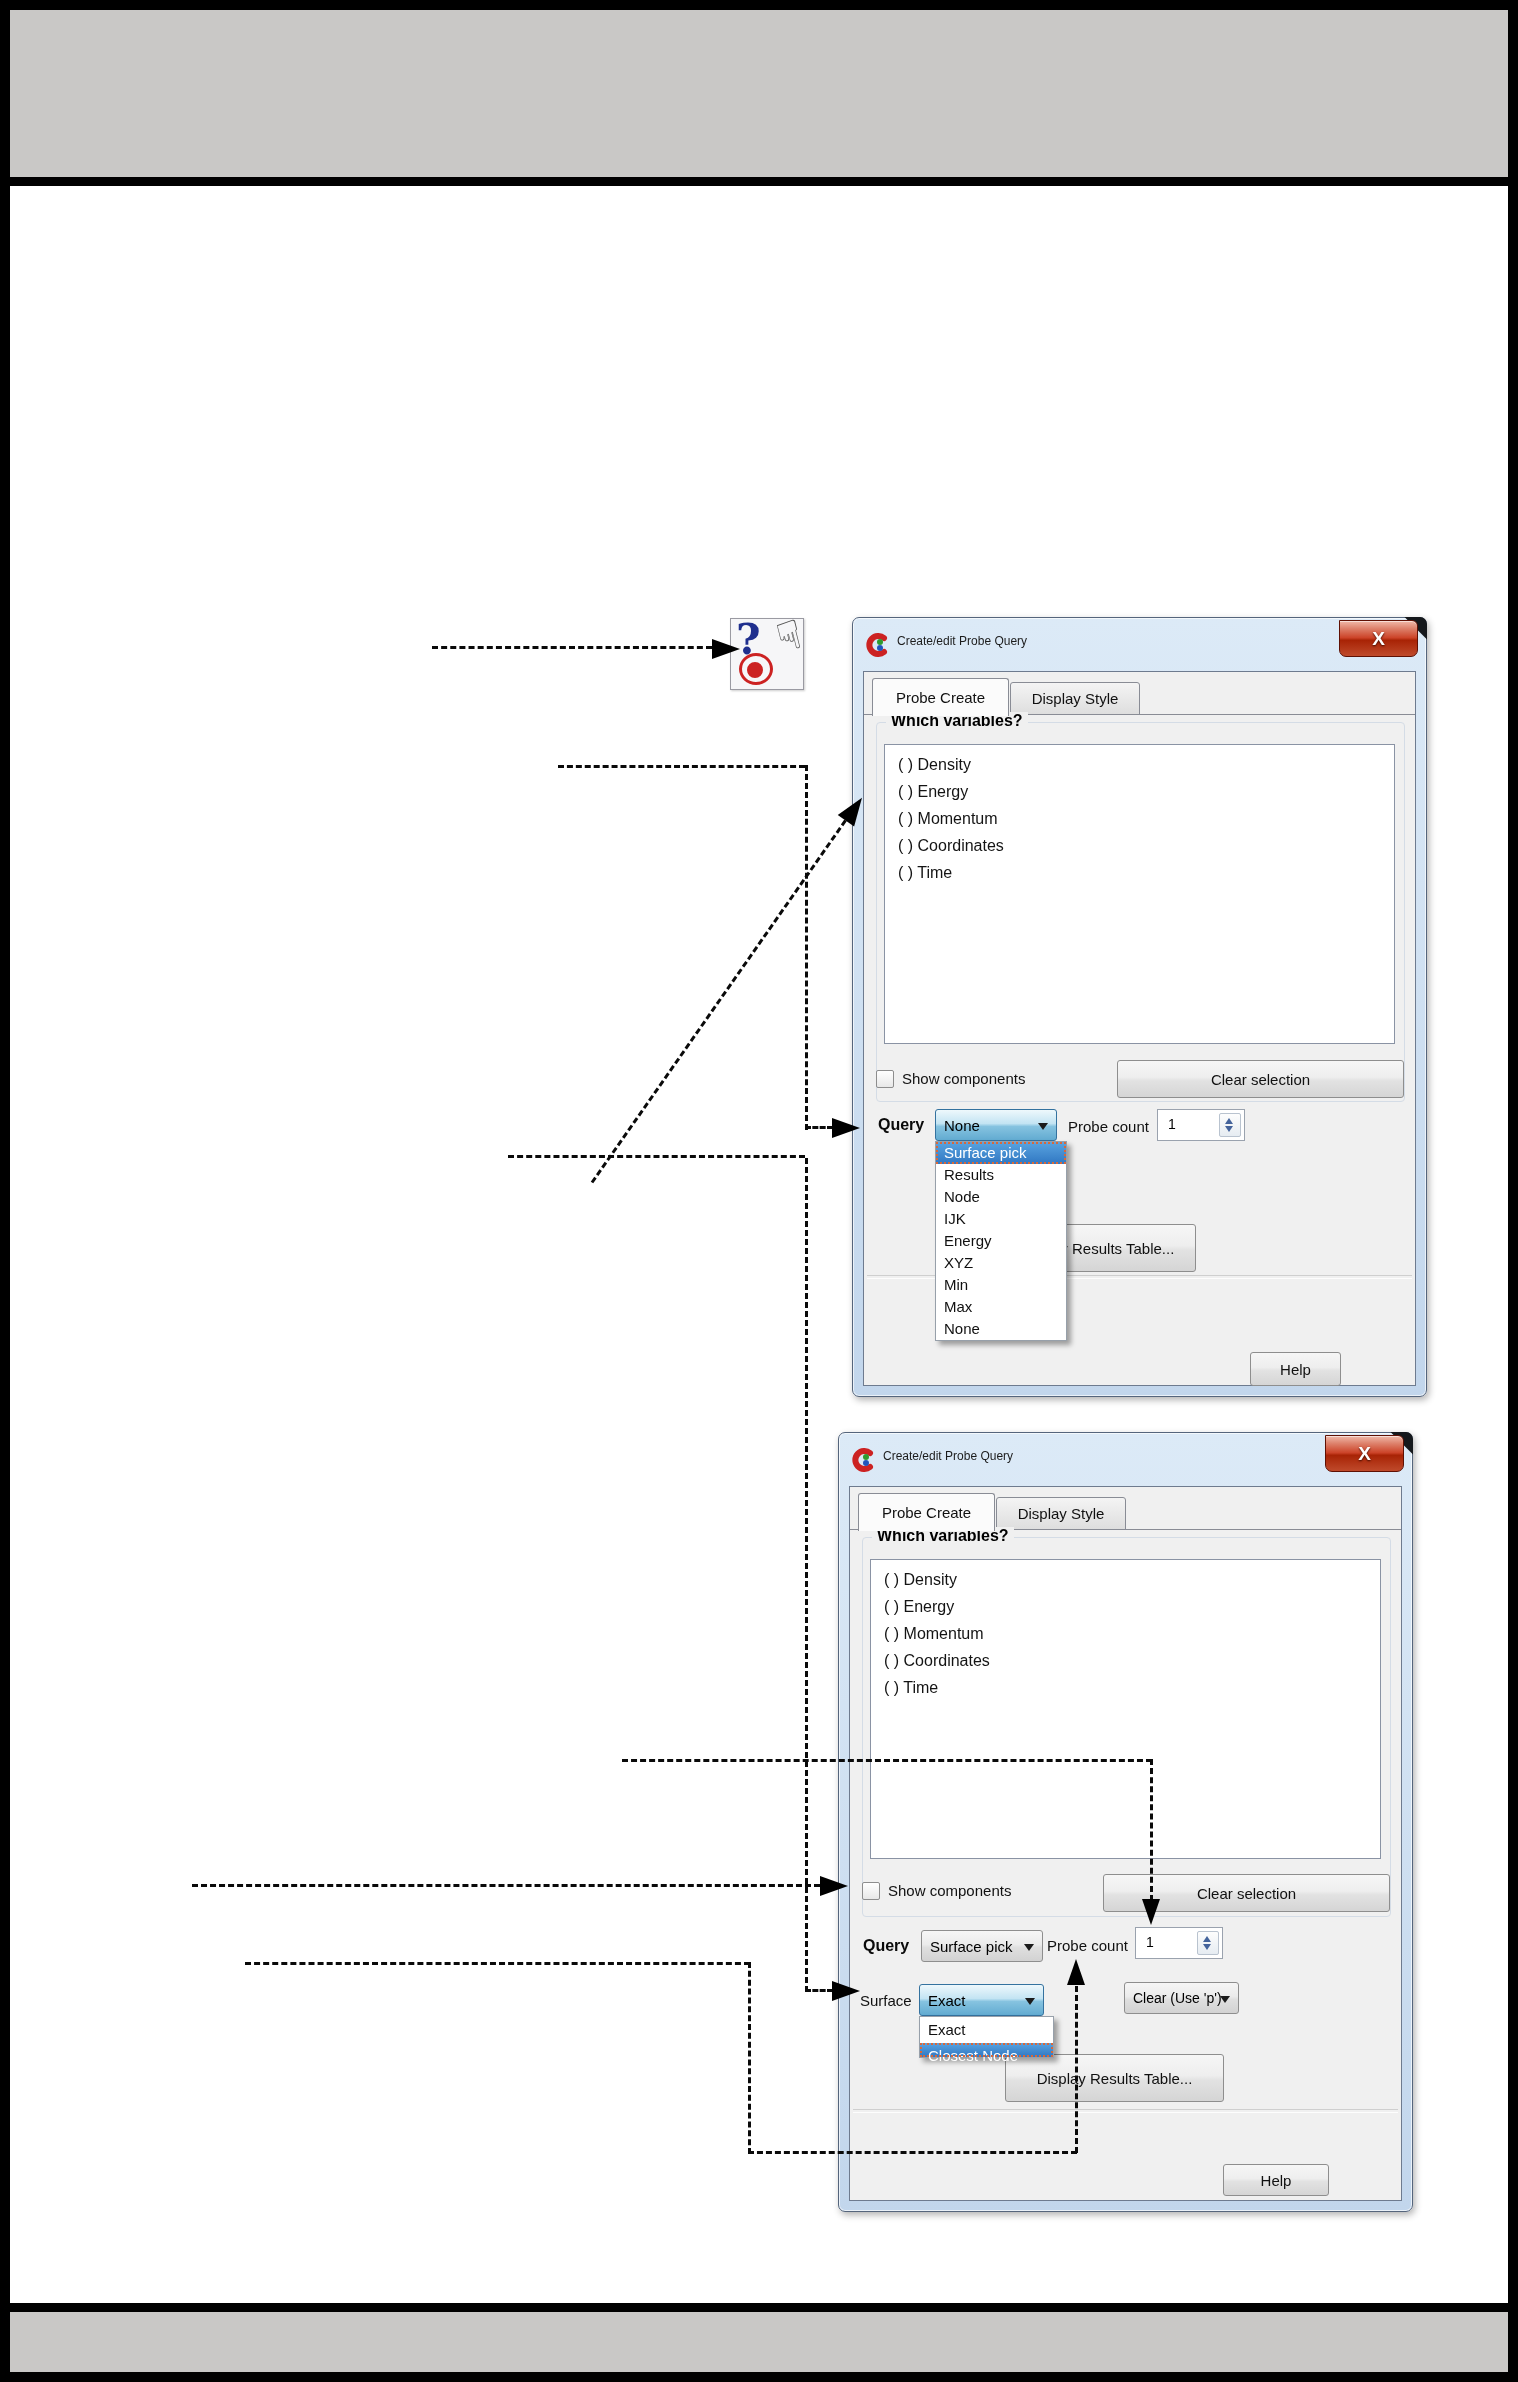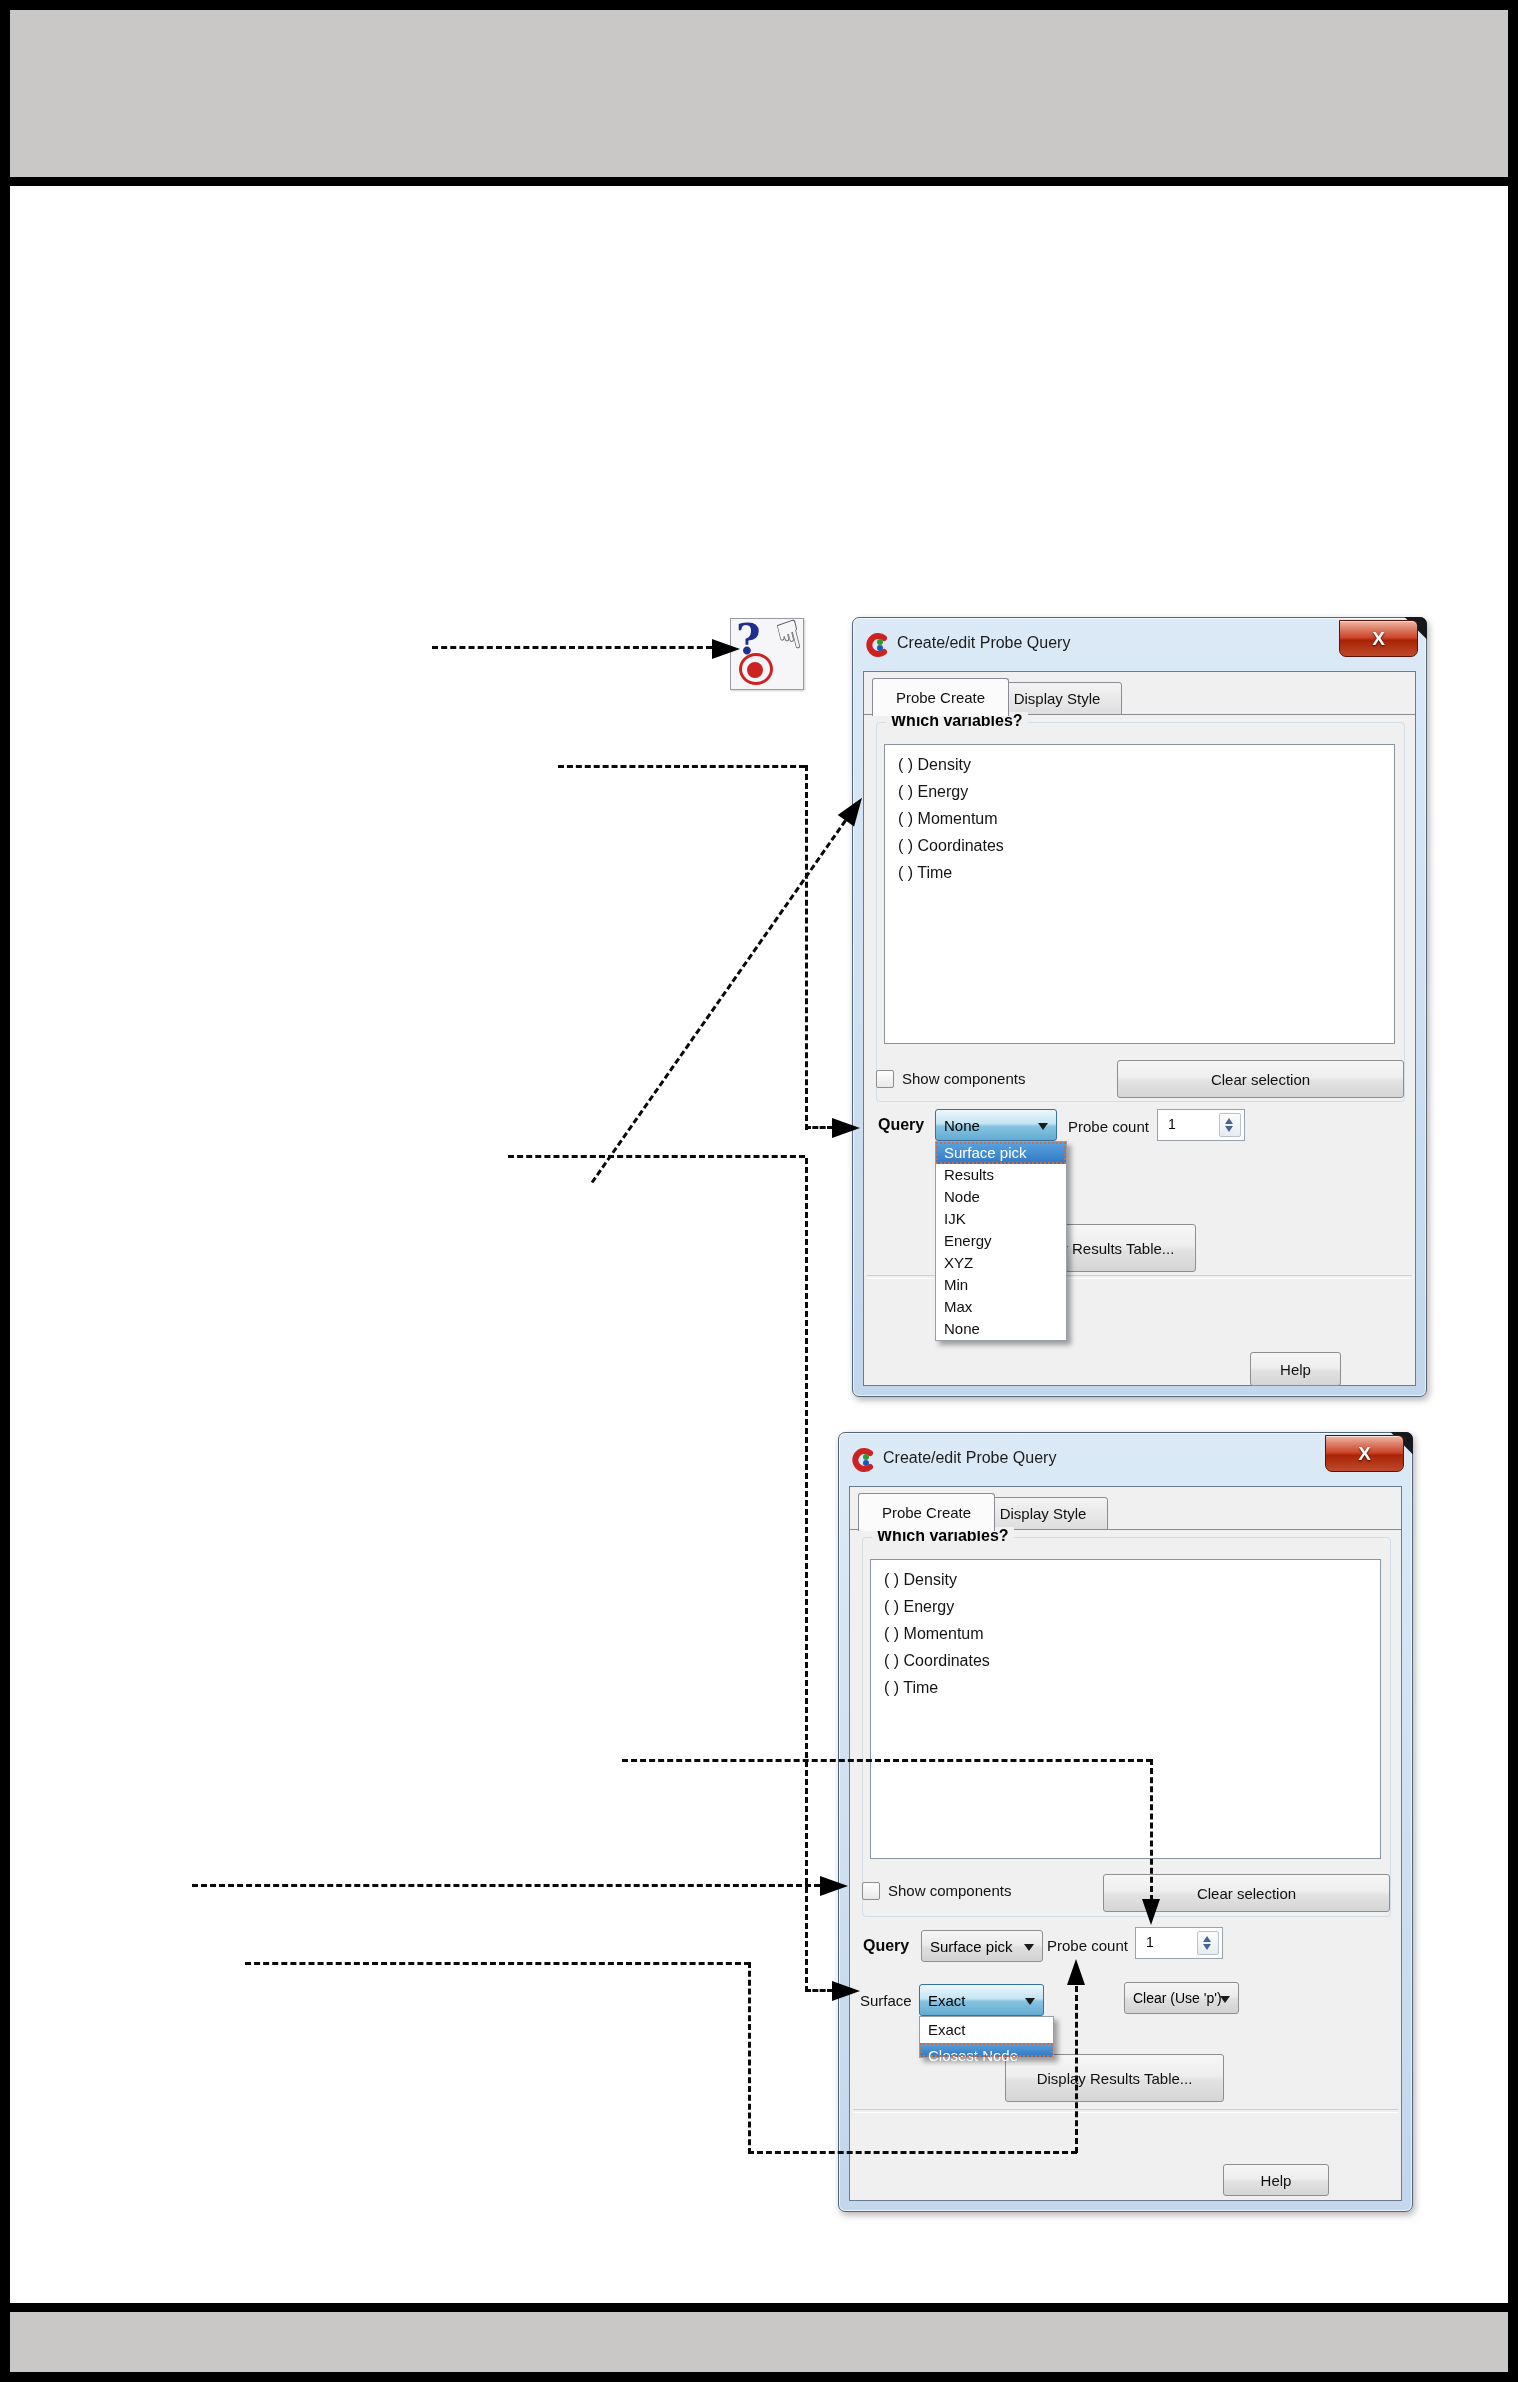--- a/index.html
+++ b/index.html
@@ -37,34 +37,34 @@
   .dlg{position:absolute;width:573px;height:778px;border-radius:7px;
        background:linear-gradient(#dcе9f6,#c4d8ee);
        background:linear-gradient(#dceaf7,#c2d6ec);
        border:1px solid #55657c;
        box-shadow:inset 0 0 0 1px rgba(255,255,255,.65), 2px 3px 7px rgba(0,0,0,.3);z-index:10;}
   #dlg1{left:852px;top:617px;}
   #dlg2{left:838px;top:1432px;}
   .corner-wedge{position:absolute;top:-1px;right:-1px;width:30px;height:30px;background:#15181c;
        clip-path:polygon(25% 0,100% 0,100% 75%);border-top-right-radius:7px;}
   .appicon{position:absolute;left:13px;top:15px;width:24px;height:24px;}
-  .apptitle{position:absolute;left:44px;top:16px;font-size:16px;color:#1c1c1c;}
+  .apptitle{position:absolute;left:44px;top:16px;font-size:12px;color:#1c1c1c;}
   .closebtn{position:absolute;top:2px;right:8px;width:77px;height:35px;
        background:linear-gradient(#f0b9a9 0%,#dd806a 22%,#cc4328 48%,#a82305 55%,#bf4a2b 100%);
        border:1px solid #5f1003;border-radius:0 6px 7px 7px;color:#fff;
        display:flex;align-items:center;justify-content:center;font-size:19px;font-weight:bold;
        text-shadow:0 1px 2px #3c0a00;box-shadow:inset 0 1px 0 rgba(255,255,255,.55);cursor:default;}
   .content{position:absolute;left:10px;top:53px;width:551px;height:713px;background:#f0f0f0;
        border:1px solid #6e7b8f;}
   
   .tab{position:absolute;font-size:15px;color:#111;display:flex;align-items:center;
        justify-content:center;border:1px solid #898c95;}
   .tab-active{left:8px;top:6px;width:135px;height:37px;background:#fbfbfb;border-bottom:none;
        border-radius:3px 3px 0 0;z-index:3;}
-  .tab-idle{left:128px;top:10px;width:128px;height:31px;border-radius:3px 3px 0 0;
+  .tab-idle{left:146px;top:10px;width:128px;height:31px;border-radius:3px 3px 0 0;
        background:linear-gradient(#f4f4f4,#dedede);z-index:2;}
   .tabline{position:absolute;left:0;right:0;top:42px;height:1px;background:#898c95;z-index:1;}
   
   .groupbox{position:absolute;left:12px;top:50px;width:527px;height:378px;
        border:1px solid #d4dce6;border-radius:4px;}
   .grouplabel{position:absolute;left:22px;top:40px;background:#f0f0f0;padding:0 5px;
        font-size:16px;font-weight:bold;color:#000000;z-index:2;}
   .listbox{position:absolute;left:20px;top:72px;width:511px;height:300px;background:#fff;
        border:1px solid #8a93a4;}
   .listbox .li{padding-left:13px;height:27px;line-height:27px;font-size:16px;color:#141414;}

